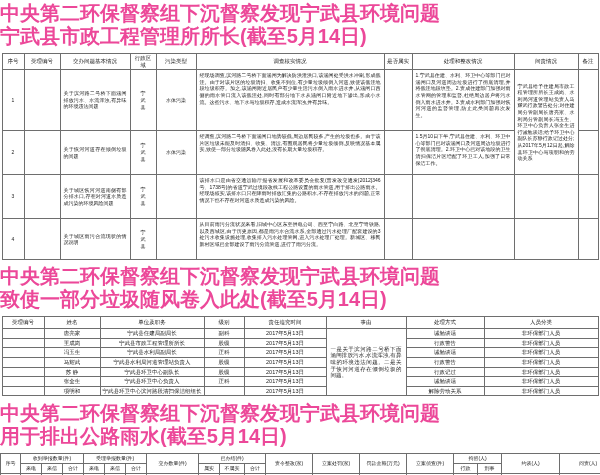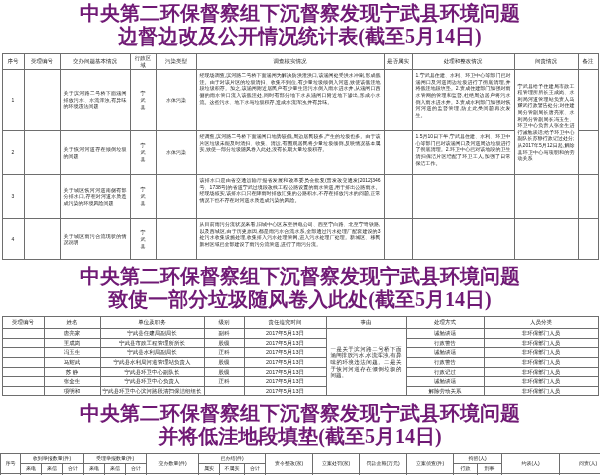--- a/index.html
+++ b/index.html
@@ -1,42 +1,42 @@
 <!DOCTYPE html>
 <html><head>
 <meta charset="utf-8">
 <style>
   html,body{margin:0;padding:0;}
   body{
     width:600px;height:475px;overflow:hidden;background:#ffffff;color:#1a1a1a;
     font-family:"Liberation Sans","DejaVu Sans",sans-serif;
     -webkit-font-smoothing:antialiased;
   }
-  .title{ text-align:center;font-weight:700;font-size:20px;line-height:23px;color:#701a75;font-family:Liberation Serif, serif; }
+  .title{ text-align:left;font-weight:700;font-size:20px;line-height:23px;color:#ec4899; }
   .title.first{ padding-top:2px; }
   table{ border-collapse:collapse;table-layout:fixed;width:596px;margin:0 auto; }
   td,th{
     border:0.6px solid #6e6e6e;padding:1px 2px;font-weight:400;
     text-align:center;vertical-align:middle;overflow:hidden;
     font-size:5px;line-height:6.6px;color:#222;word-break:break-all;
   }
   th{ font-size:5.5px; }
   .just{ text-align:justify;text-align-last:left;vertical-align:top;padding:2px 3px; }
   .mid{ vertical-align:middle; }
   .stack{ display:inline-block;width:6px;word-break:break-all;line-height:7px; }
   .mt5{ margin-top:5px; } .mt6{ margin-top:6px; }
   .t2 td,.t2 th{ font-size:5.5px; }
   .t3 td,.t3 th{ font-size:5px; }
   .cause{ vertical-align:middle;text-align:justify;text-align-last:left;padding:2px 4px; }
 </style>
 </head>
 <body>
 
 <div class="title first">中央第二环保督察组下沉督察发现宁武县环境问题</div>
-<div class="title">边督边改及公开情况统计表(截至5月14日)</div>
+<div class="title">宁武县市政工程管理所所长(截至5月14日)</div>
 
 <table class="t1 mt5">
   <colgroup>
     <col style="width:22px">
       <col style="width:36px">
       <col style="width:70px">
       <col style="width:26px">
       <col style="width:40px">
     <col style="width:188px">
       <col style="width:28px">
@@ -193,21 +193,21 @@
     <td>宁武县环卫中心滨河路段清扫保洁组组长</td>
     <td></td>
     <td>2017年5月13日</td>
     <td>解除劳动关系</td>
     <td>非环保部门人员</td>
   </tr>
 </tbody>
   </table>
 
 <div class="title mt6">中央第二环保督察组下沉督察发现宁武县环境问题</div>
-<div class="title">并将低洼地段填垫(截至5月14日)</div>
+<div class="title">用于排出公路雨水(截至5月14日)</div>
 
 <table class="t3 mt5">
   <colgroup>
     <col style="width:20px">
     <col style="width:21px">
       <col style="width:21px">
       <col style="width:21px">
     <col style="width:21px">
       <col style="width:21px">
       <col style="width:21px">

